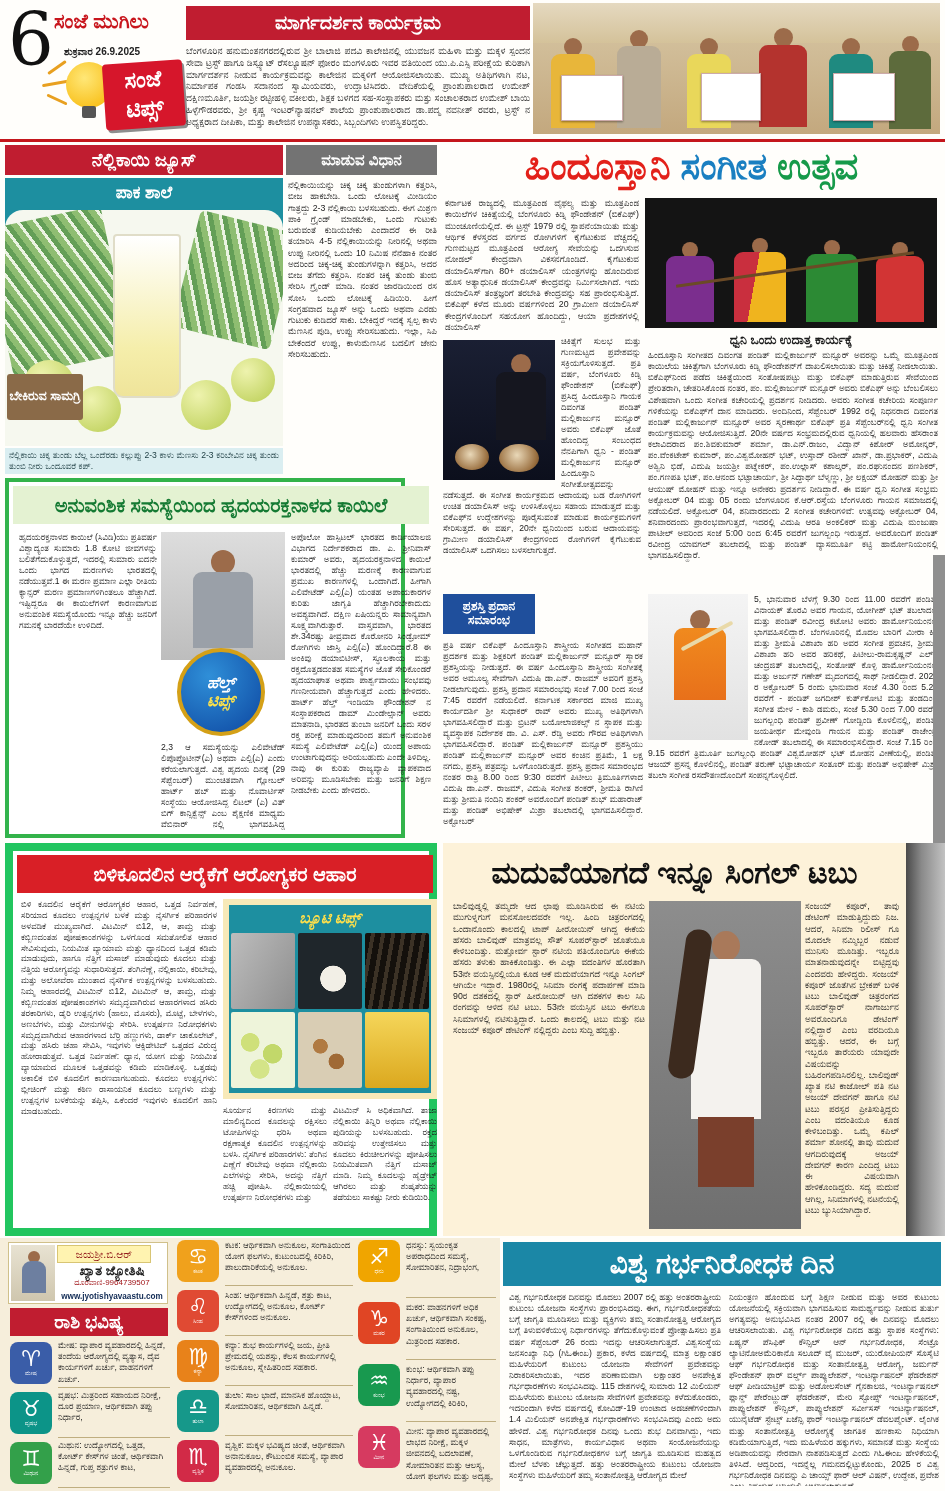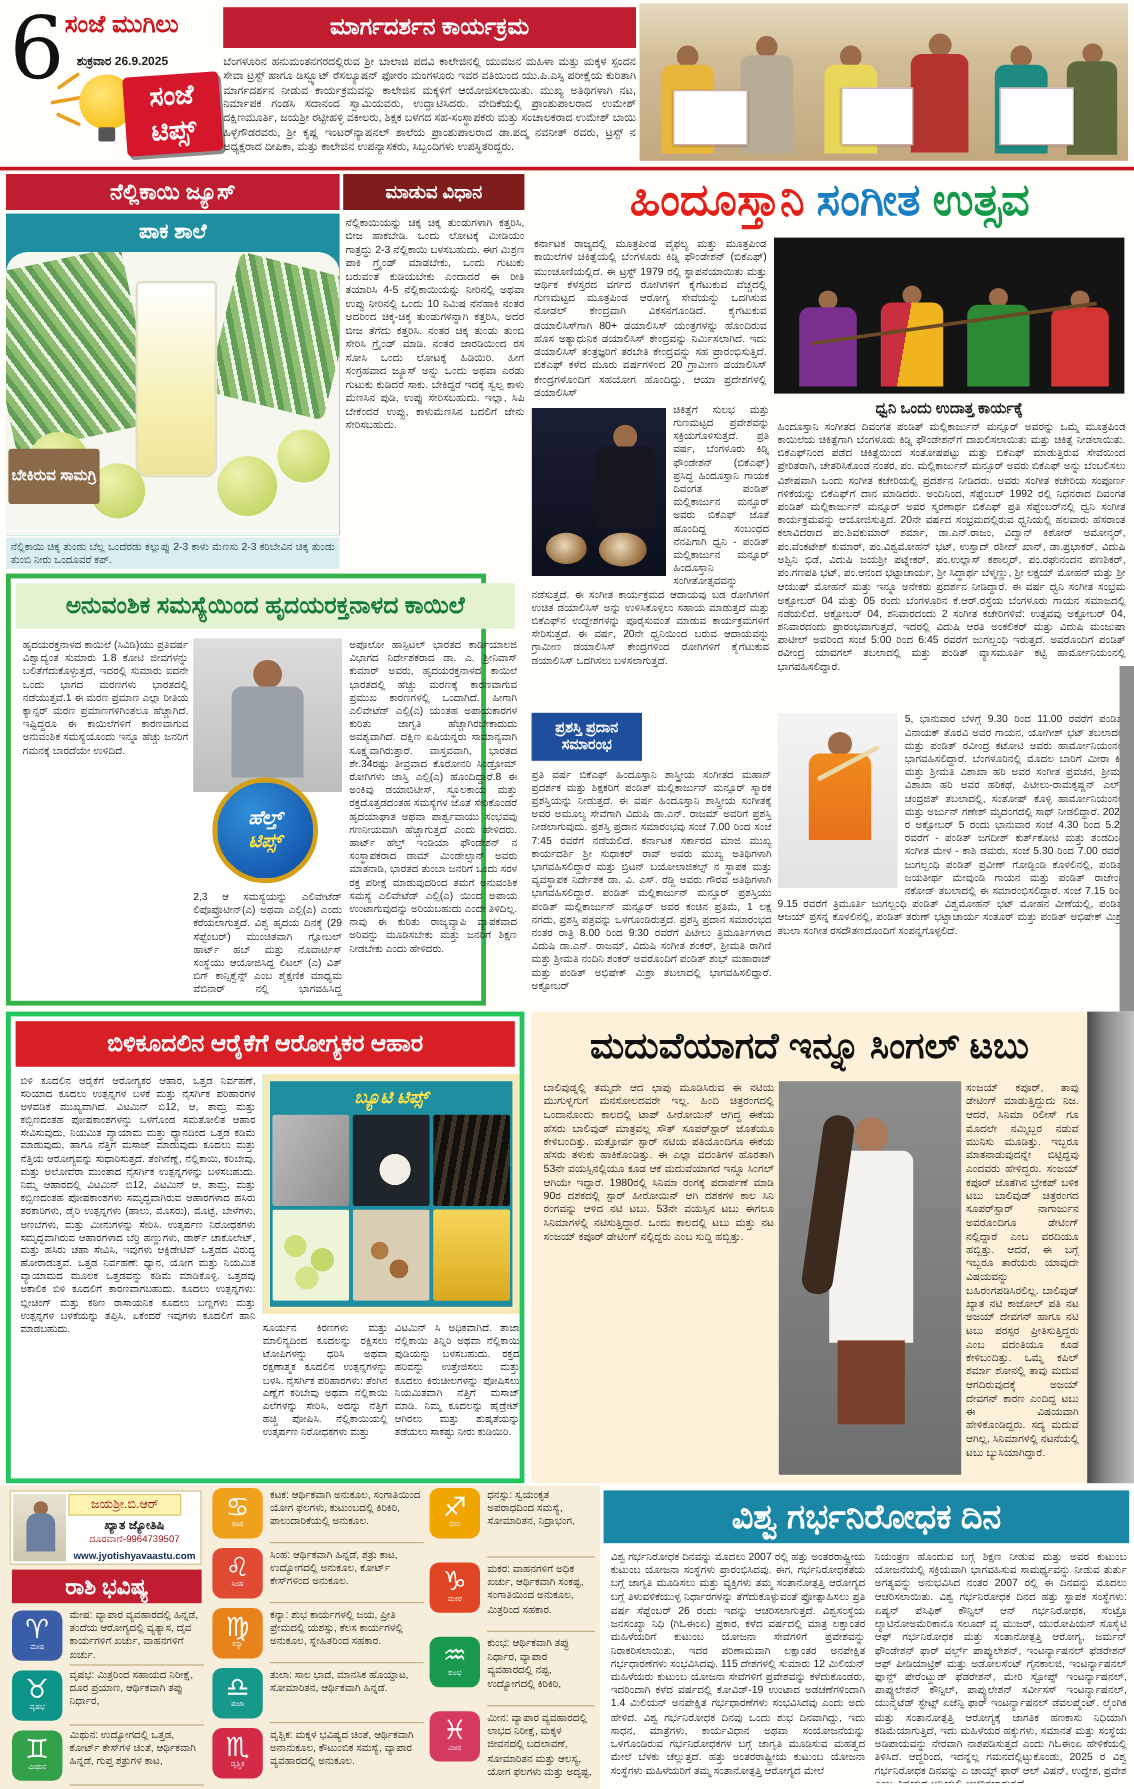--- a/index.html
+++ b/index.html
@@ -20,26 +20,26 @@
   .ray{position:absolute;background:#e8a020;height:3px;border-radius:2px;}
   .redbar{background:#c4161c;}
   
   .photo{overflow:hidden;}
   .ph{position:absolute;bottom:0;display:flex;flex-direction:column;align-items:center;}
   .hd{border-radius:50%;background:#9c6b4a;}
   .bd{border-radius:9px 9px 0 0;margin-top:-2px;}
   .poster{position:absolute;background:#fff;border:1px solid #caa;box-shadow:0 1px 2px rgba(0,0,0,.4);}
   
   .secred{background:#c01d30;}
-  .secbrown{background:#7f1d1d;}
+  .secbrown{background:#737373;}
   .teal{background:#1d8fa0;}
   .cyanstrip{background:#daeef1;color:#1b3b40;}
   .greenbox{border:4px solid #33b34a;background:#fff;}
   .greenhead{background:#e4f2d2;color:#157a33;font-weight:bold;}
-  .redbox{border:4px solid #22c55e;background:#fff;}
+  .redbox{border:8px solid #22c55e;background:#fff;}
   .redhead{background:#d91f26;}
   .circlebadge{border-radius:50%;background:radial-gradient(circle at 35% 30%,#2f8fd8,#0d47a1);
                border:4px solid #d4a017;color:#fff;font-weight:bold;font-style:italic;
                display:flex;flex-direction:column;align-items:center;justify-content:center;}
   .collage{border:6px solid #f7e9b8;background:#1d8fa0;}
   .tile{position:absolute;border-radius:2px;}
   .creambox{background:#fdf2d9;}
   .graystrip1{background:#8f8f8f;}
   .graystrip2{background:linear-gradient(90deg,#4a4a4a,#8a8a8a 40%,#c2c2c2);}
   
@@ -239,21 +239,21 @@
 
   <div class="abs horo" style="left:0;top:1238px;width:500px;height:253px">
     <div class="abs" style="left:8px;top:4px;width:160px;height:62px;background:#fff;border:1px solid #d0c08a">
       <div class="abs photo" style="left:2px;top:2px;width:44px;height:56px;background:linear-gradient(#e8e2d2,#cfc6ae)">
         <div class="ph" style="position:relative;margin:6px 0 0 10px;width:26px;height:46px">
             <div class="hd" style="width:12px;height:12px"></div>
             <div class="bd" style="width:24px;height:32px;background:#6d7fa0"></div>
           </div>
       </div>
       <div class="abs astrocard ctr" style="left:48px;top:2px;width:94px;height:18px;color:#8b0d12;font-weight:normal;font-size:10.5px">ಜಯಶ್ರೀ.ಬಿ.ಆರ್</div>
-      <div class="abs ctr" style="left:48px;top:22px;width:110px;height:12px;font-size:10px;font-weight:bold">ಖ್ಯಾತ ಜ್ಯೋತಿಷಿ</div>
+      <div class="abs ctr" style="left:48px;top:22px;width:110px;height:12px;font-size:13px;font-weight:bold">ಖ್ಯಾತ ಜ್ಯೋತಿಷಿ</div>
       <div class="abs ctr" style="left:48px;top:34px;width:110px;height:12px;font-size:8px;color:#a01418">ದೂರವಾಣಿ-9964739507</div>
       <div class="abs ctr" style="left:48px;top:47px;width:110px;height:12px;font-size:8.2px;font-weight:bold;color:#102a54">www.jyotishyavaastu.com</div>
     </div>
     <div class="abs secred ctr wt" style="left:10px;top:70px;width:158px;height:28px;font-size:18px">ರಾಶಿ ಭವಿಷ್ಯ</div>
 
     <div class="abs" style="left:10px;top:102px;width:160px;height:148px">
       <div class="zicon abs" style="left:0;top:2px;width:42px;height:42px;background:#3a5da8">
           <span class="zglyph">♈</span>
           <span class="zname">ಮೇಷ</span>
         </div>

